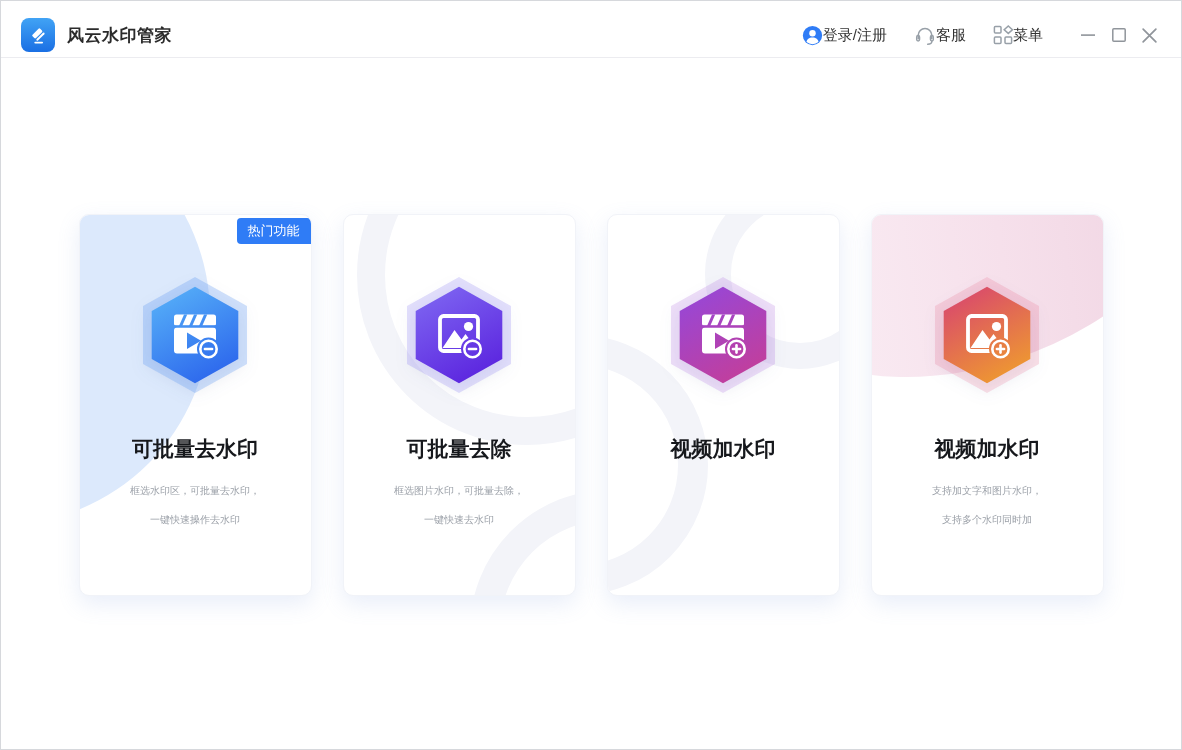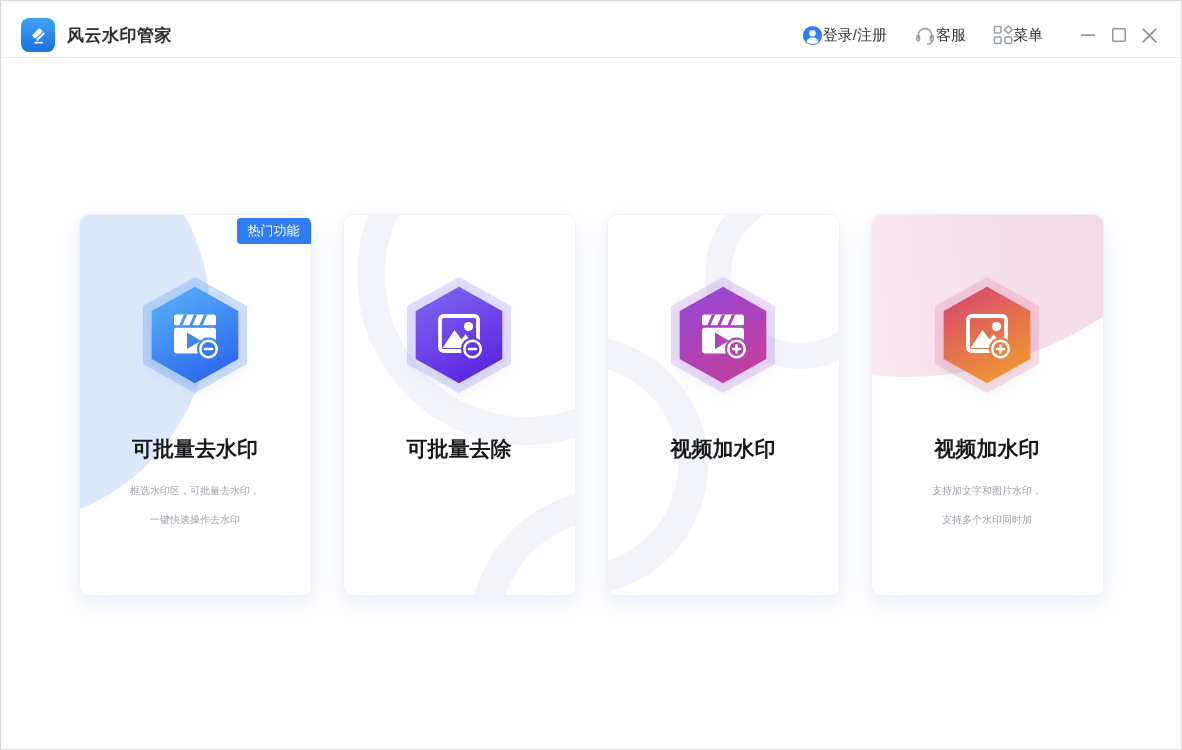--- a/index.html
+++ b/index.html
@@ -262,20 +262,22 @@
           <polygon points="52,9.7 95.3,33.9 95.3,82.1 52,106.3 8.7,82.1 8.7,33.9" fill="url(#hg1)"></polygon>
           <g mask="url(#hm1)">
             <rect x="33" y="39" width="38" height="35" rx="3.5" fill="none" stroke="#fff" stroke-width="3.8"></rect>
             <circle cx="61.5" cy="49.5" r="4.6" fill="#fff"></circle>
             <polygon points="35.5,71 47.5,53 54.5,62.5 58.5,57 69,71" fill="#fff"></polygon>
           </g>
           <circle cx="65.5" cy="72" r="8.2" fill="none" stroke="#fff" stroke-width="2.6"></circle>
           <rect x="60.6" y="70.7" width="9.8" height="2.6" rx="1.3" fill="#fff"></rect>
         </svg>
         <div class="card-title">可批量去除</div>
+        <div class="card-desc">框选图片水印，可批量去除，
+一键快速去水印</div>
       </div>
     </div>
 
     <div class="card">
       <div class="decor d-ring d-ring-3a"></div>
       <div class="decor d-ring d-ring-3b"></div>
       <div class="card-content">
         <svg class="hex" viewBox="0 0 104 116">
           <defs>
             <linearGradient id="hg2" x1="0.25" y1="0" x2="0.75" y2="1">

